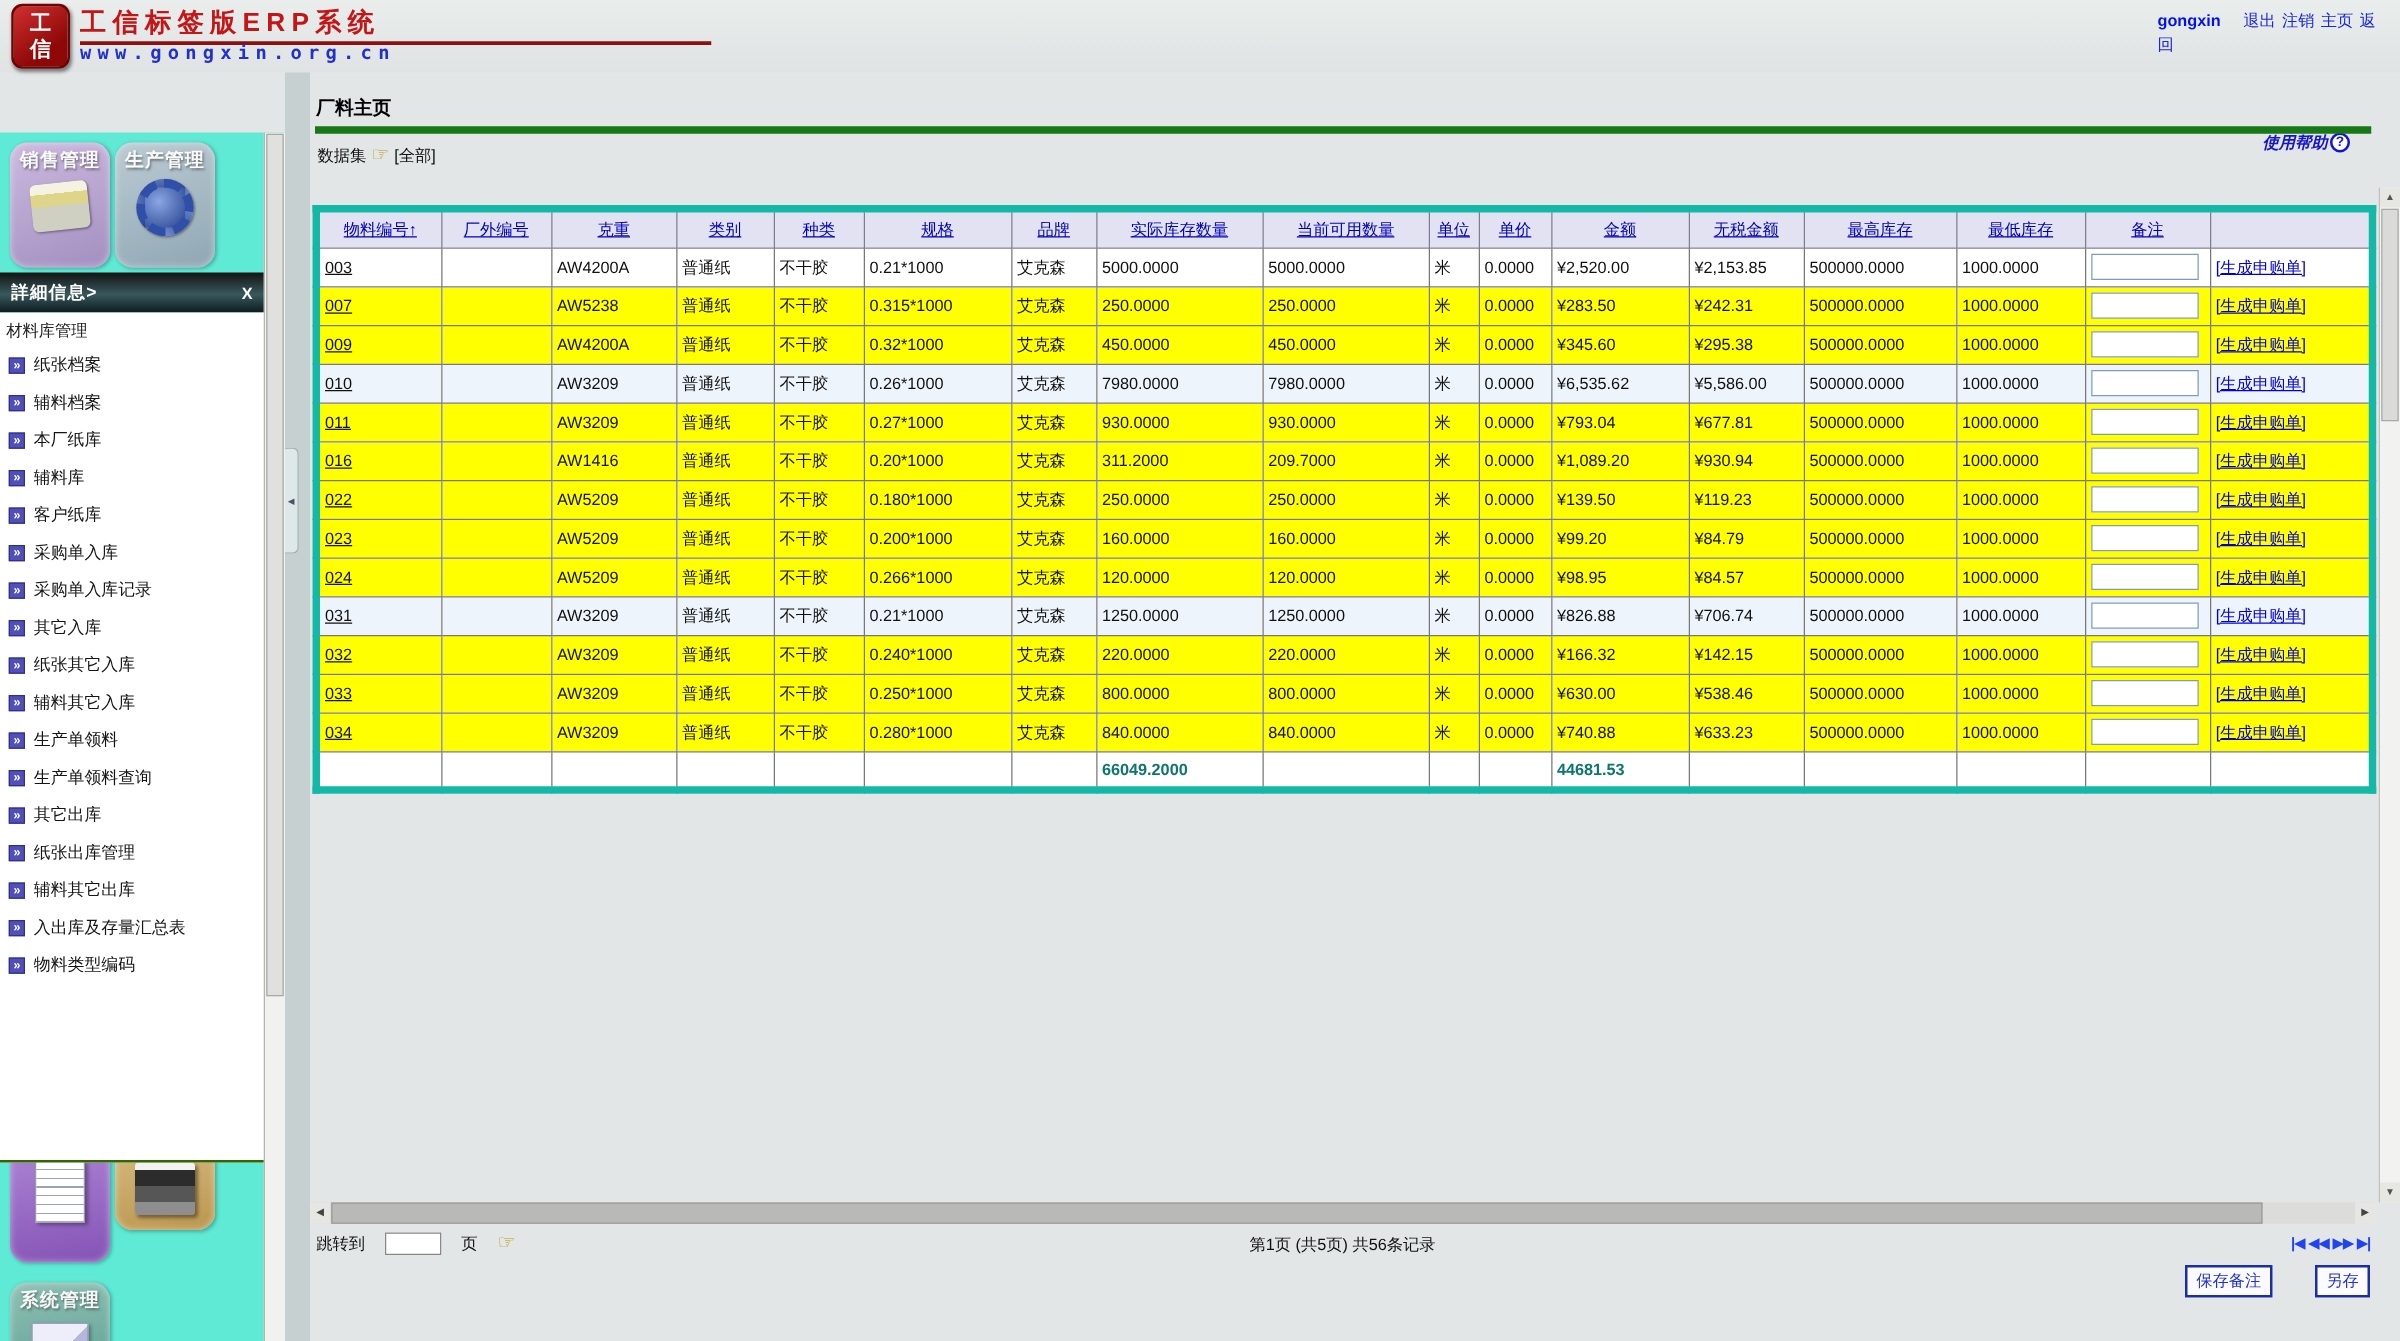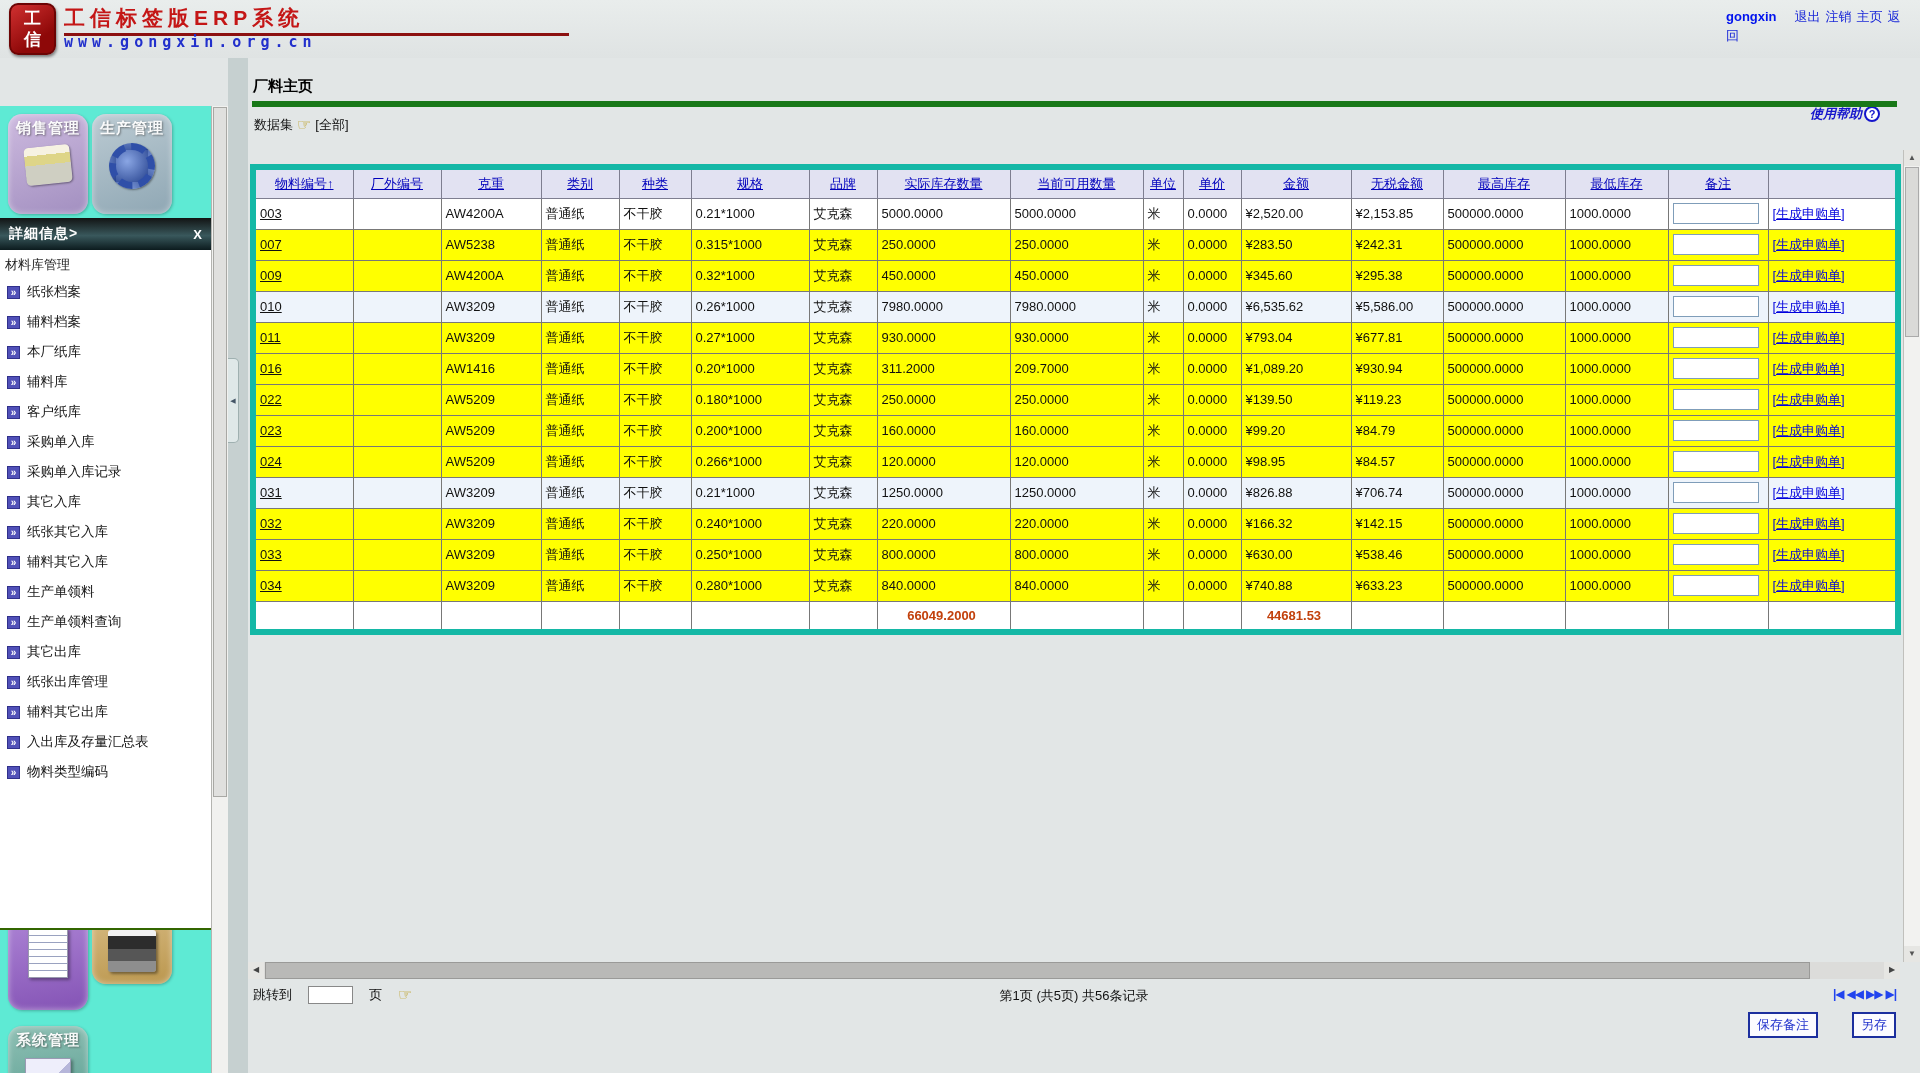--- a/index.html
+++ b/index.html
@@ -107,21 +107,21 @@
   table.grid { position:absolute; left:2px; top:94px; width:1645px; border-collapse:collapse; table-layout:fixed;
                background:#fff; border:6px solid #14b8a6;margin-top:12px; }
   .grid th { background:#e2e2f2; border:1px solid #7e7e90; height:31px; font-weight:normal; font-size:13px; padding:1px 2px; }
   .th-link { color:#0000bb; text-decoration:underline; cursor:pointer; }
   .grid td { border:1px solid #787878; height:31px; font-size:13px; padding:1px 4px; background:#fff; overflow:hidden; white-space:nowrap; }
   tr.row-yellow td { background:#ffff00; }
   tr.row-alt td { background:#eef4fb; }
   .id-link { text-decoration:underline; color:#111; cursor:pointer; }
   .remark-input { width:86px; height:21px; border:1px solid #7f9db9; background:#fff; }
   .action-link { color:#0000dd; text-decoration:underline; cursor:pointer; }
-  td.total-num { font-weight:bold; color:#c2410c; text-align:center; padding-right:8px; }
+  td.total-num { font-weight:bold; color:#0f766e; text-align:left; padding-right:8px; }
 
   .main-hscroll { position:absolute; left:0; top:904px; width:1652px; height:17px; background:#dcdcda; }
   .mh-arrow { position:absolute; top:0; width:16px; height:17px; background:#e6e6e3; font-size:8px; color:#444;
               text-align:center; line-height:16px; cursor:pointer; }
   .mh-left { left:0; } .mh-right { right:0; }
   .mh-thumb { position:absolute; left:17px; top:0; width:1545px; height:17px; background:#b9b9b7; border:1px solid #9a9a98; }
 
   .main-vscroll { position:absolute; right:0; top:92px; width:17px; height:812px; background:#f2f2f0; border-left:1px solid #c0c0bc; }
   .mv-up, .mv-down { position:absolute; left:0; width:16px; height:16px; background:#e6e6e3; font-size:8px; color:#555;
                      text-align:center; line-height:15px; cursor:pointer; }

